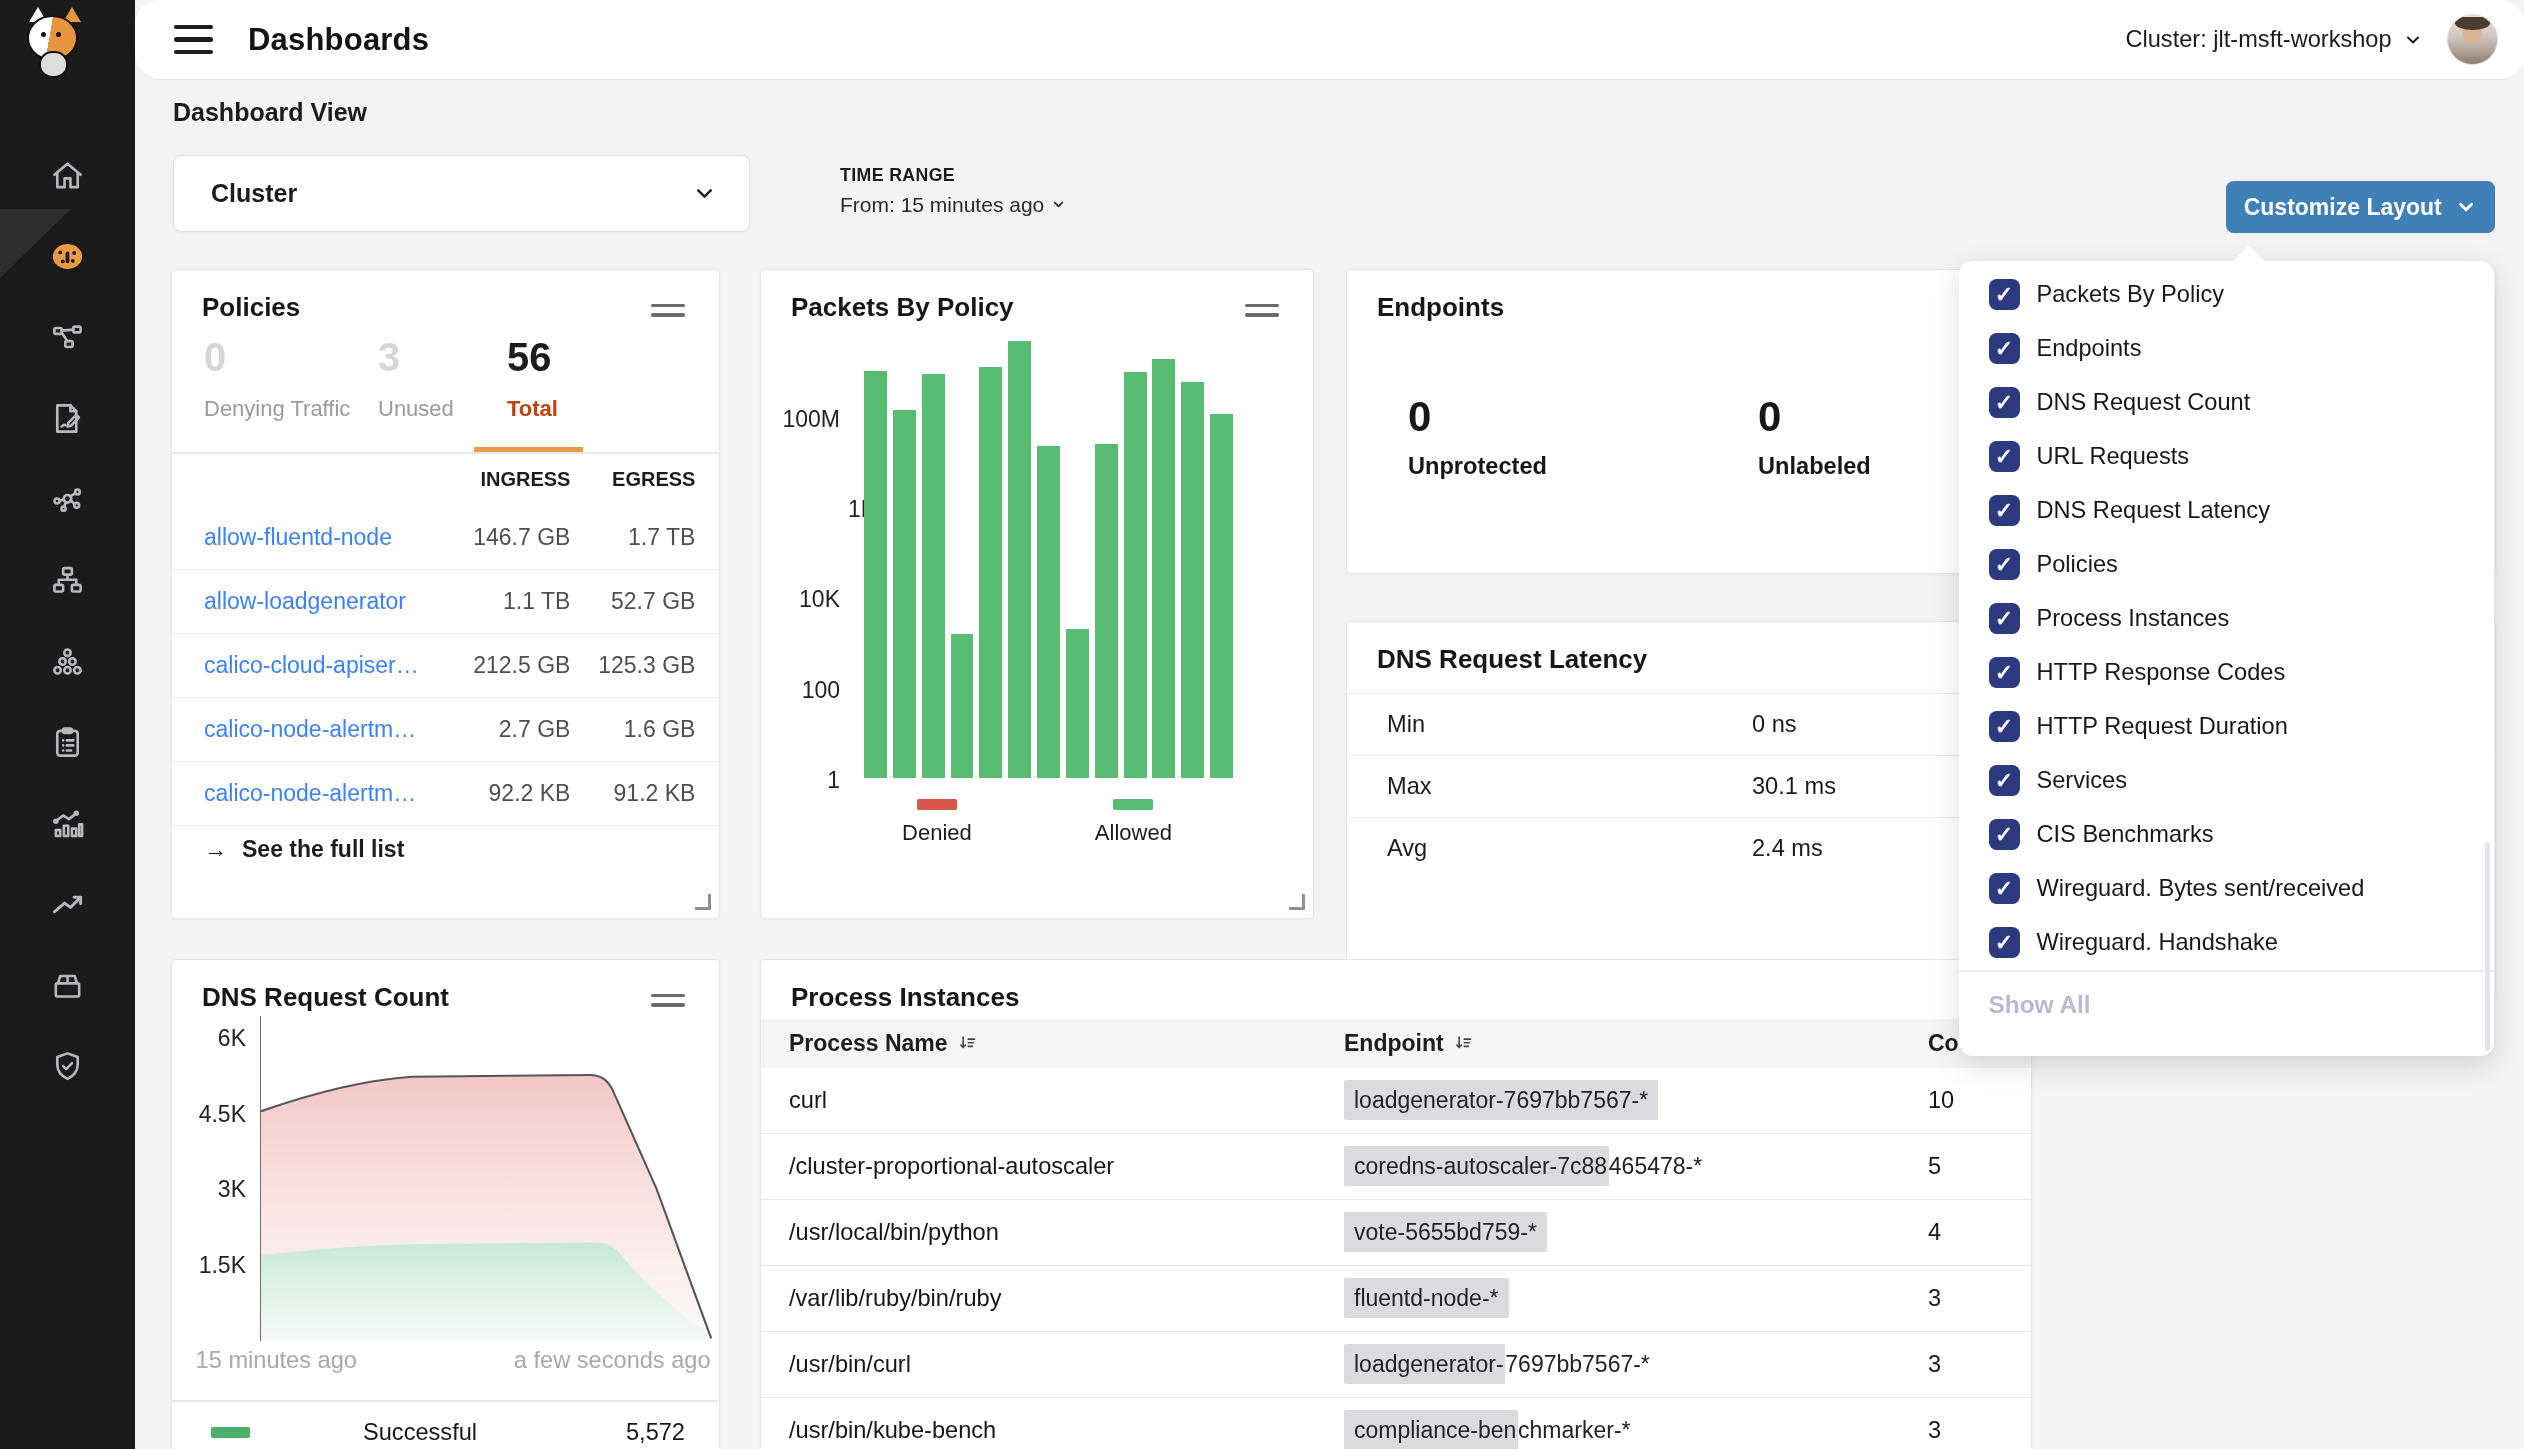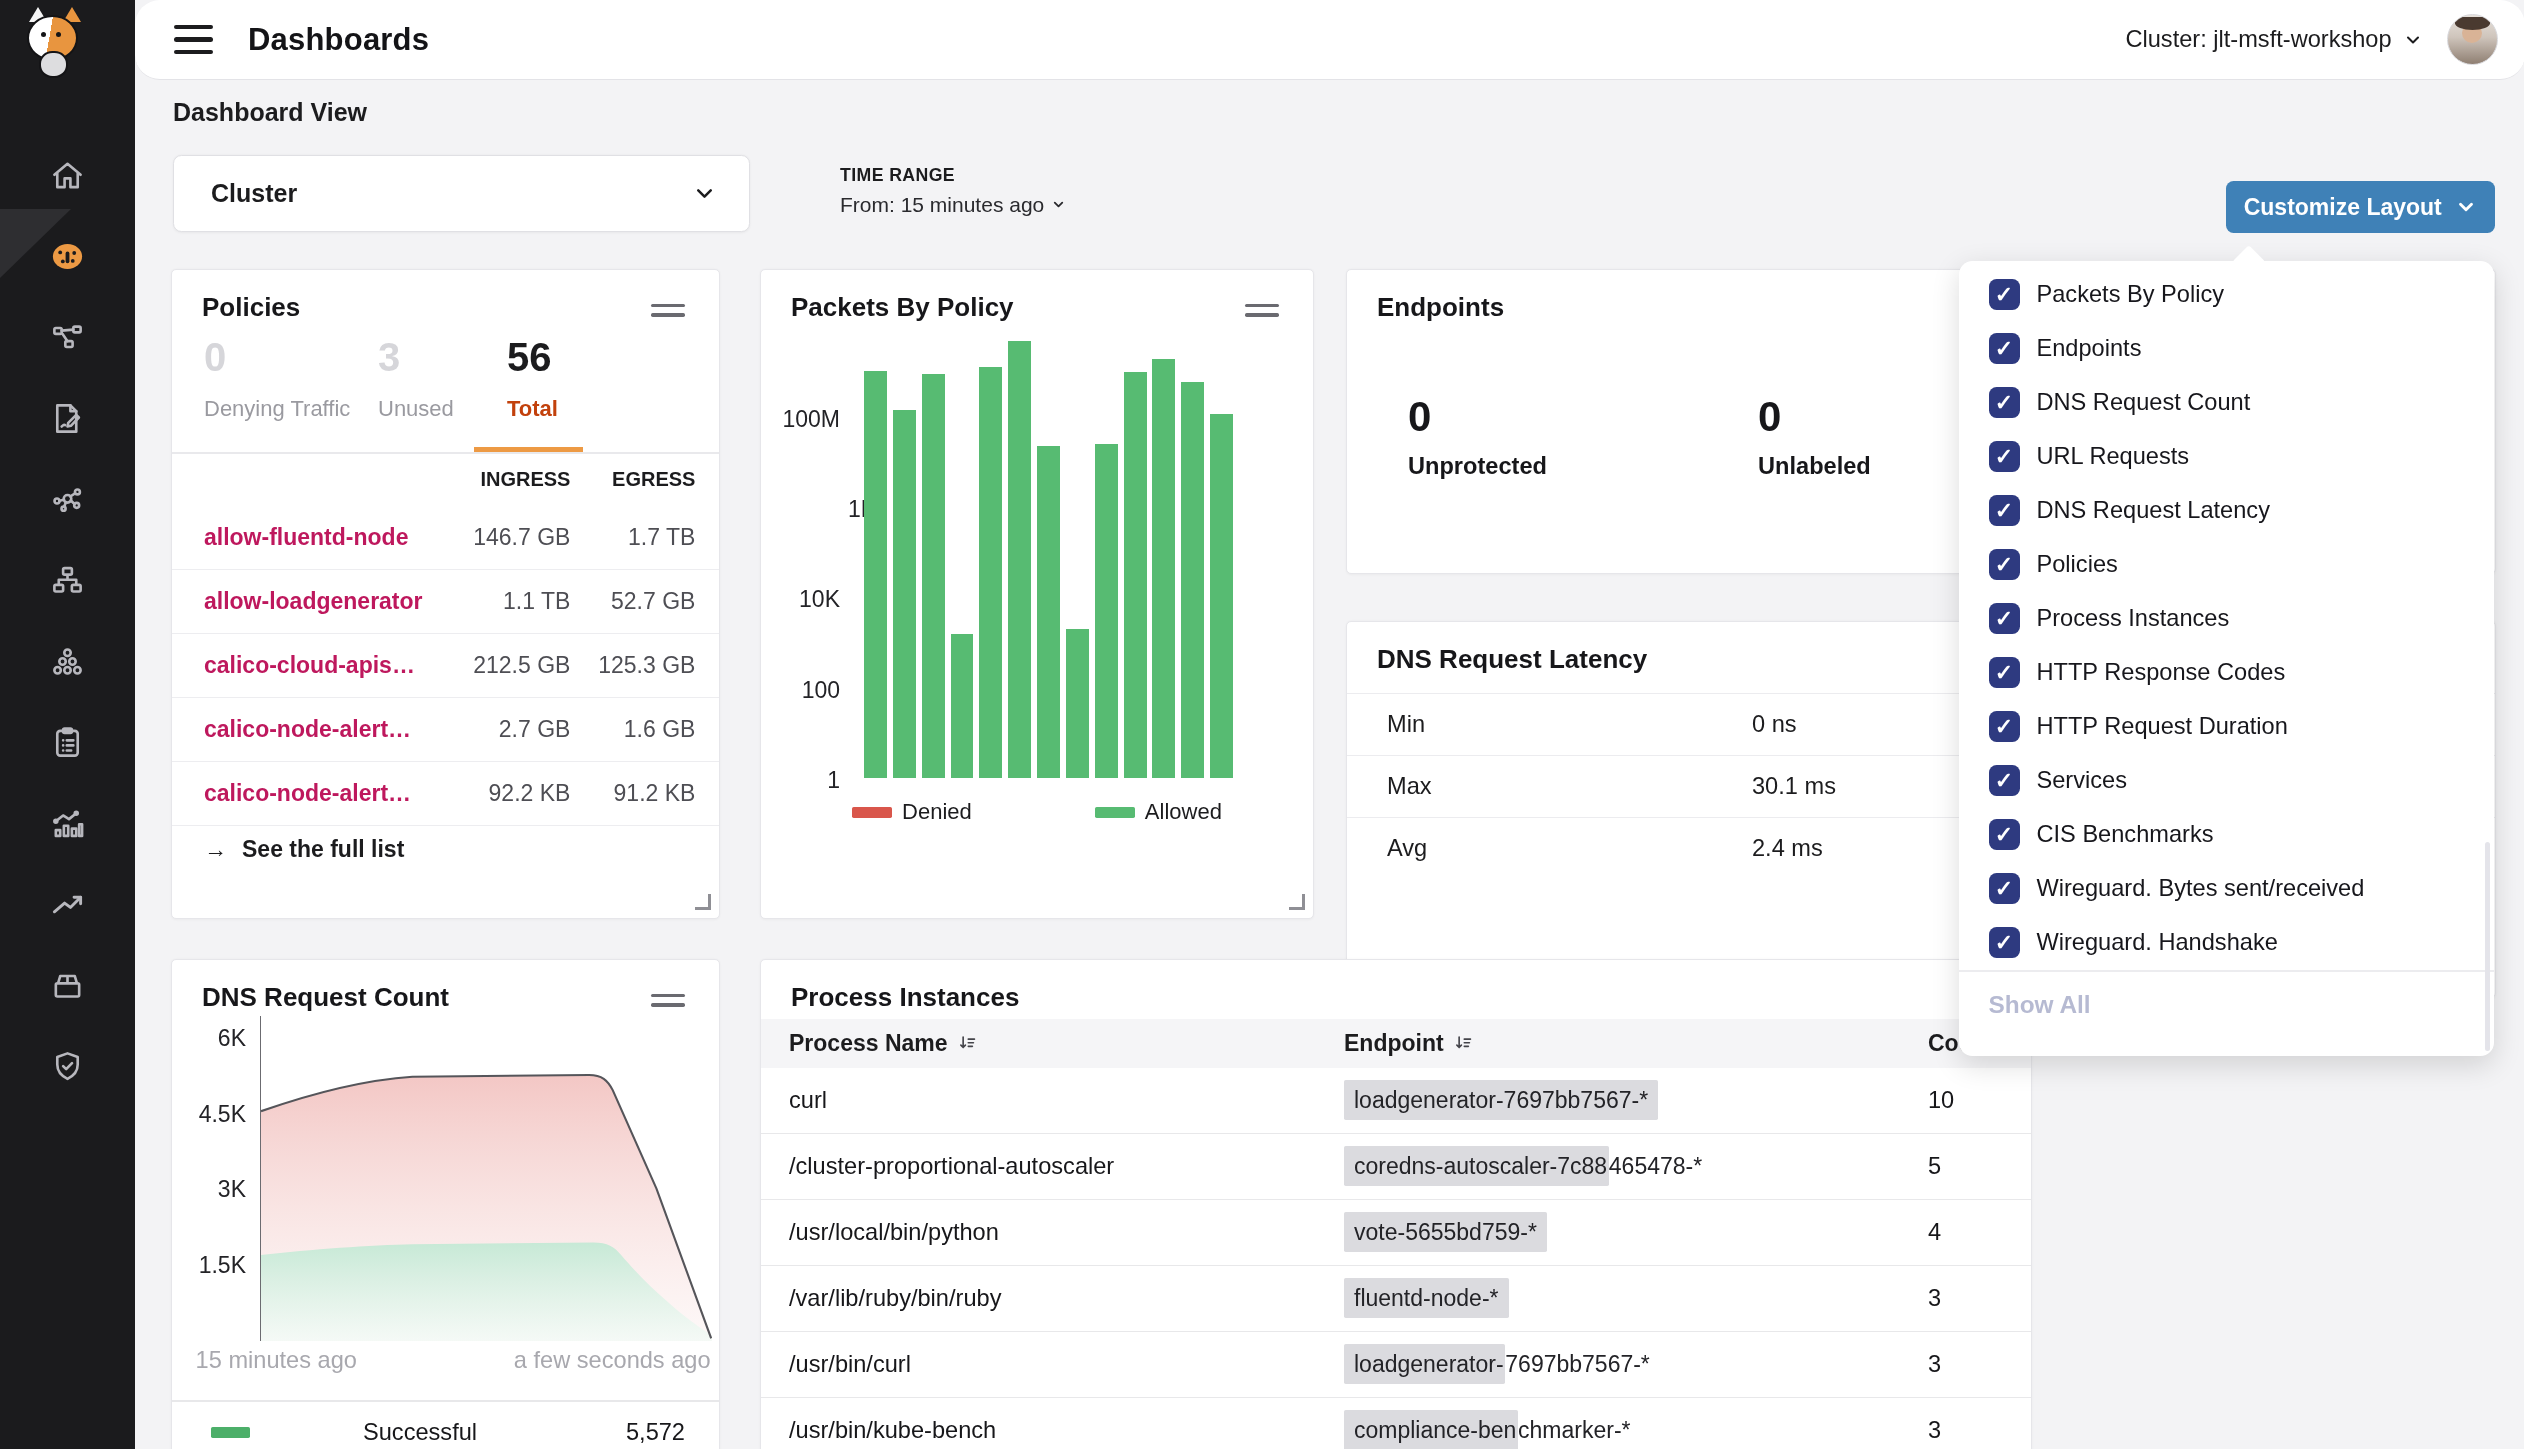--- a/index.html
+++ b/index.html
@@ -63,30 +63,30 @@
   .pol-stat .cap{margin-top:18.5px;font-size:22px;color:#9a9aa0;}
   .pol-stat.active .num{color:#1c1c1e;}
   .pol-stat.active .cap{color:#c2410c;font-weight:600;}
   .pol-underline{position:absolute;left:302px;top:177px;width:109px;height:5px;background:#ed9a44;}
   .pol-divider{position:absolute;left:0;top:182px;width:100%;height:1.7px;background:#e9e9ec;}
   .pol-grid{display:grid;grid-template-columns:1fr 147px 125px;align-items:center;padding:0 23.6px 0 32px;box-sizing:border-box;}
   .pol-head{position:absolute;left:0;top:183px;width:100%;height:52px;font-size:20px;font-weight:700;color:#1c1c1e;}
   .pol-head span{text-align:right;}
   #policy-rows{position:absolute;left:0;top:236px;width:100%;}
   .pol-row{height:64px;border-bottom:1.7px solid #ededf0;}
-  .pol-row .pname{font-size:23px;color:#be185d;font-weight:700;cursor:pointer;overflow:hidden;white-space:nowrap;text-overflow:ellipsis;}
+  .pol-row .pname{font-size:23px;color:#3b82f6;font-weight:400;cursor:pointer;overflow:hidden;white-space:nowrap;text-overflow:ellipsis;}
   .pol-row .pval{font-size:23px;color:#4e4e54;text-align:right;}
   .see-list{position:absolute;left:32px;top:566px;display:flex;align-items:center;gap:15px;font-size:23px;font-weight:600;color:#1c1c1e;cursor:pointer;}
 
   
   .pk-tick{position:absolute;left:0;width:79px;text-align:right;font-size:23px;color:#232327;}
   #bars{position:absolute;left:103px;bottom:140px;width:369px;height:446px;display:flex;align-items:flex-end;gap:5.9px;}
   .bar{width:23px;background:#57bb72;}
   .pk-legend{position:absolute;left:0;top:529px;width:100%;display:flex;justify-content:center;gap:123px;}
-  .leg-item{display:flex;flex-direction:row;align-items:center;gap:10px;}
+  .leg-item{display:flex;flex-direction:column;align-items:center;gap:10px;}
   .leg-swatch{width:40px;height:11px;border-radius:1.7px;}
   .leg-label{font-size:22px;color:#1c1c1e;}
 
   
   .ep-stat{position:absolute;display:flex;flex-direction:column;}
   .ep-stat .num{font-size:42px;font-weight:700;color:#17171a;line-height:1;}
   .ep-stat .cap{margin-top:15px;font-size:23.6px;font-weight:600;color:#17171a;}
 
   
   #latency-rows{position:absolute;left:0;top:71px;width:100%;}

